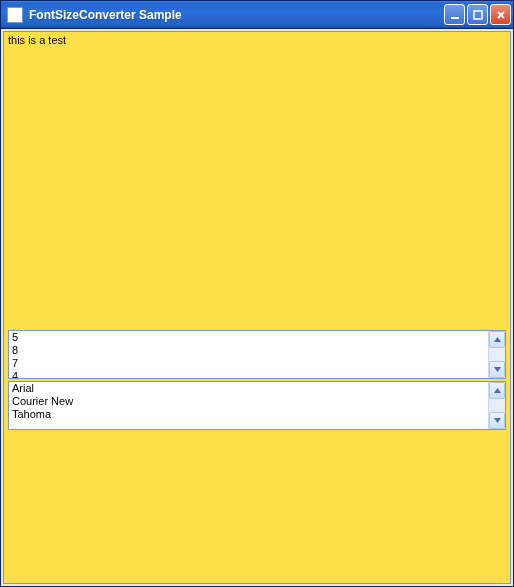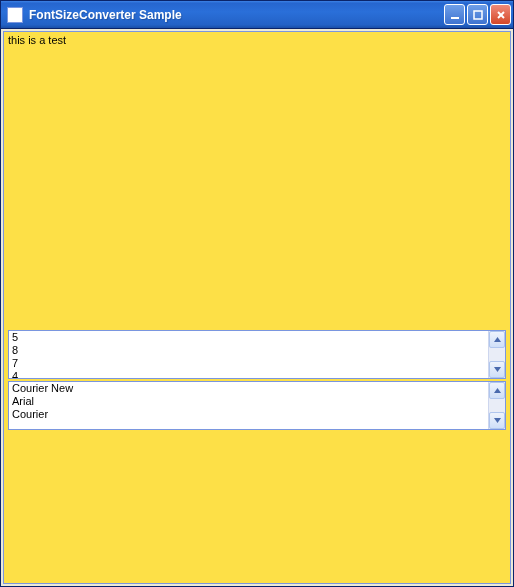--- a/index.html
+++ b/index.html
@@ -174,23 +174,23 @@
         <div class="sbtn down">
           <svg width="9" height="9">
               <polygon points="1,2 8,2 4.5,7" fill="#4a6aad"></polygon>
             </svg>
         </div>
       </div>
     </div>
 
     <div class="listbox-wrap lb2">
       <div class="listbox-items">
+        <div class="item">Arial</div>
         <div class="item">Courier New</div>
-        <div class="item">Arial</div>
-        <div class="item">Courier</div>
+        <div class="item">Tahoma</div>
       </div>
       <div class="scrollbar">
         <div class="sbtn up">
           <svg width="9" height="9">
               <polygon points="4.5,2 8,7 1,7" fill="#4a6aad"></polygon>
             </svg>
         </div>
         <div class="strack"></div>
         <div class="sbtn down">
           <svg width="9" height="9">

